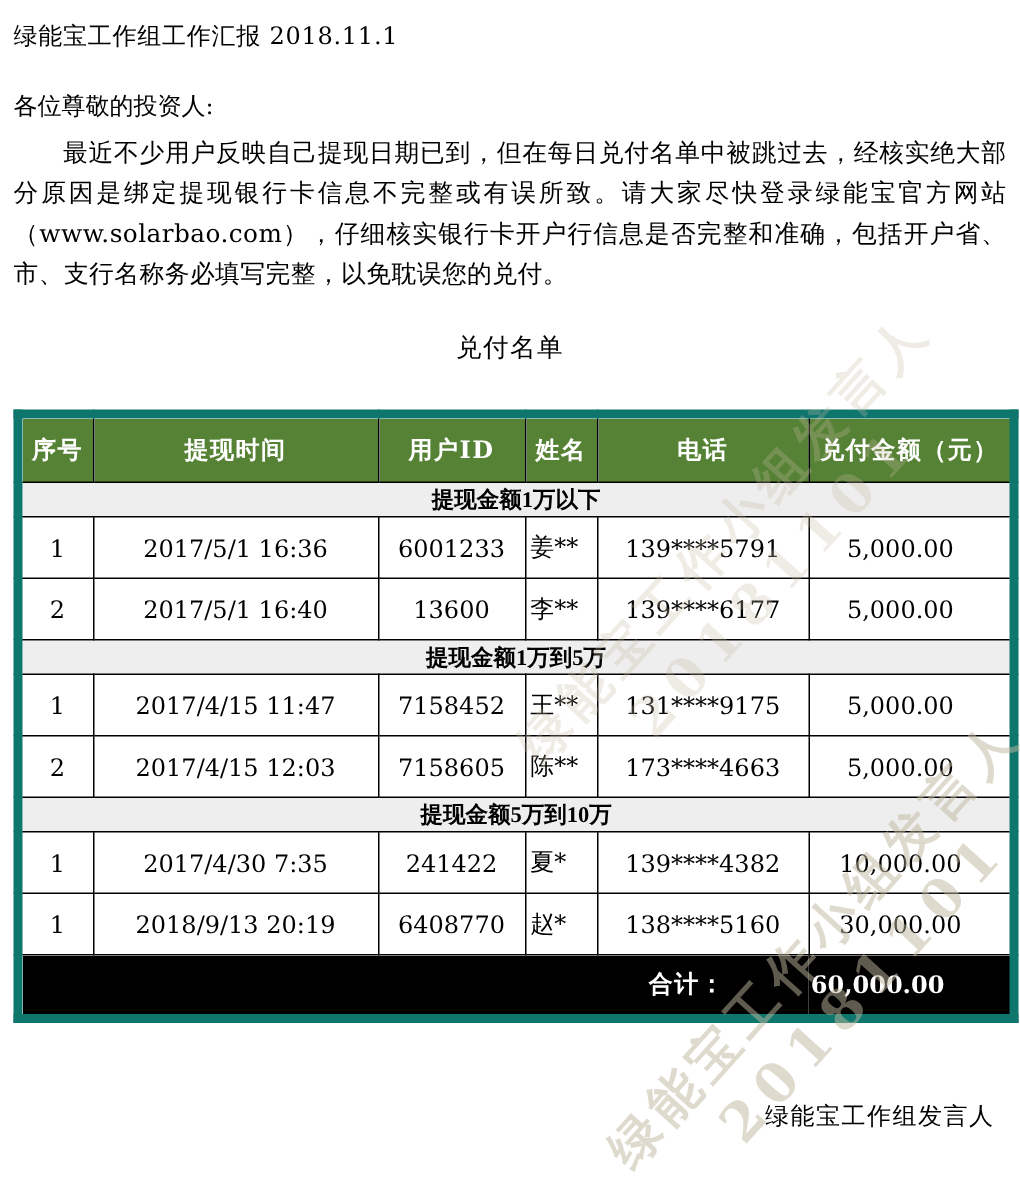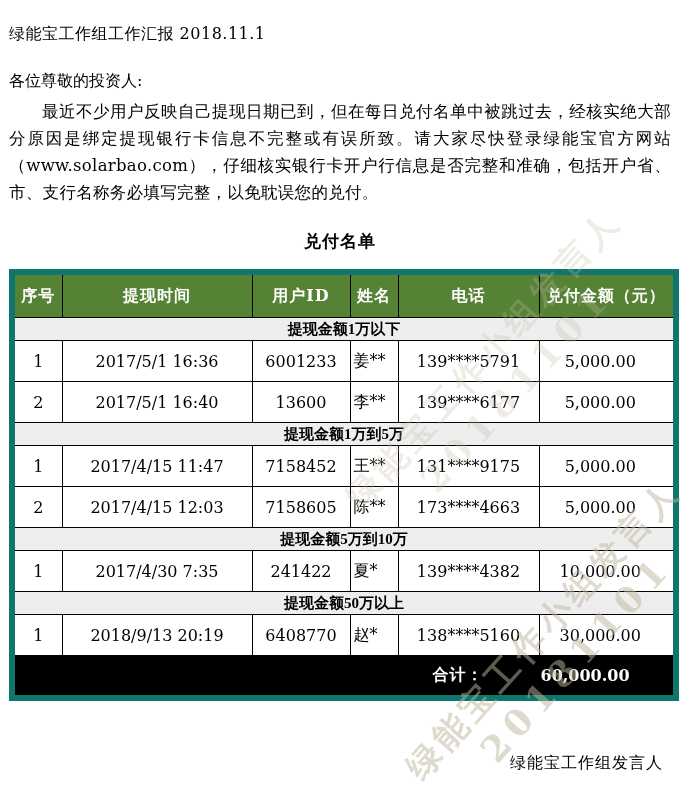--- a/index.html
+++ b/index.html
@@ -1,25 +1,25 @@
 <!DOCTYPE html>
 <html style="--hdr-bg: #568235; --hdr-fg: #ffffff; --sec-bg: #eeeeee; --tot-bg: #000000; --tot-fg: #ffffff;"><head>
 <meta charset="utf-8">
 <style>
   html,body{margin:0;padding:0;}
   body{
     width:680px;height:788px;background:#ffffff;color:#000;
     font-family:"DejaVu Serif","Liberation Serif",serif;
     position:relative;overflow:hidden;
   }
-  .page{position:relative;width:680px;height:690px;box-sizing:border-box;padding:24px 9px;z-index:1;}
+  .page{position:relative;width:680px;height:690px;box-sizing:border-box;padding:14px 9px;z-index:1;}
   .doc-title{font-size:16px;letter-spacing:.5px;}
   .salutation{margin-top:26px;font-size:16px;}
   .intro{margin:6px 0 0 0;font-size:16.5px;line-height:27px;text-align:justify;text-indent:2em;letter-spacing:.3px;}
-  .table-title{text-align:center;font-weight:bold;font-size:17px;margin-top:24px;margin-bottom:16px;letter-spacing:1px;}
+  .table-title{text-align:center;font-weight:normal;font-size:17px;margin-top:24px;margin-bottom:30px;letter-spacing:1px;}
 
   table.redeem{border-collapse:collapse;table-layout:fixed;width:664px;border:6px solid #0f766e;}
   .redeem th,.redeem td{border:1.5px solid #000;overflow:hidden;white-space:nowrap;}
   .redeem thead th{
     background:var(--hdr-bg,#568235);color:var(--hdr-fg,#fff);
     font-weight:bold;font-size:16px;height:40px;text-align:center;letter-spacing:1px;
   }
   .redeem tbody tr.section-row td{
     background:var(--sec-bg,#eeeeee);font-weight:bold;font-size:15px;
     text-align:center;height:20px;font-family:Liberation Serif, serif;
@@ -131,23 +131,20 @@
           <td colspan="6">提现金额5万到10万</td>
         </tr>
         <tr class="data-row">
           <td class="c0">1</td>
           <td class="c1">2017/4/30 7:35</td>
           <td class="c2">241422</td>
           <td class="c3">夏*</td>
           <td class="c4">139****4382</td>
           <td class="c5">10,000.00</td>
         </tr>
-        <tr class="section-row">
-          <td colspan="6">提现金额50万以上</td>
-        </tr>
         <tr class="data-row">
           <td class="c0">1</td>
           <td class="c1">2018/9/13 20:19</td>
           <td class="c2">6408770</td>
           <td class="c3">赵*</td>
           <td class="c4">138****5160</td>
           <td class="c5">30,000.00</td>
         </tr>
       </tbody>
     <tfoot>

